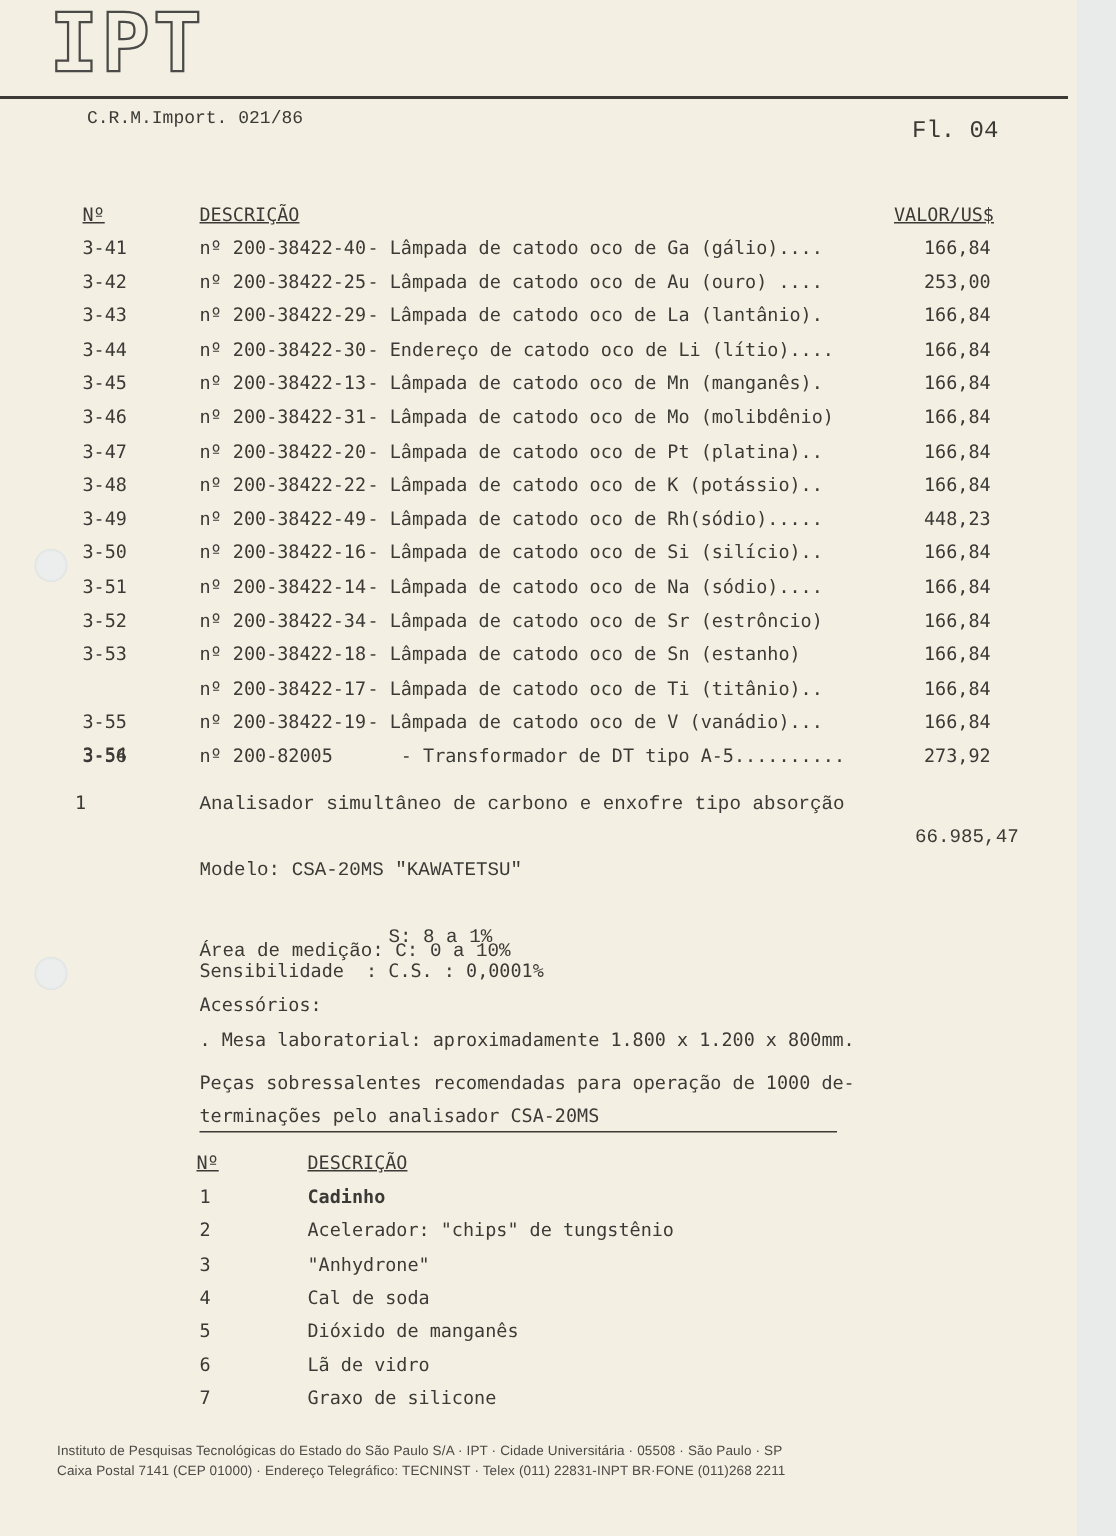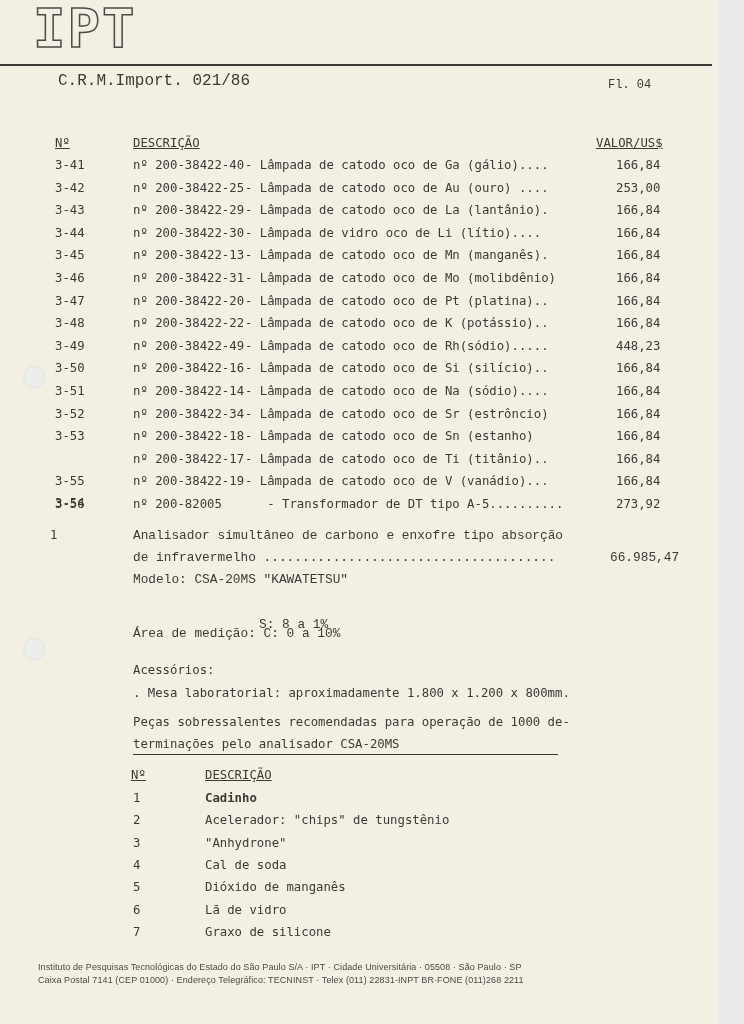--- a/index.html
+++ b/index.html
@@ -19,22 +19,22 @@
   }
   .logo {
     position: absolute; left: 33px; top: 4px; height: 50px;
     font-family: "DejaVu Sans Mono", monospace; font-size: 54px; line-height: 50px;
     color: transparent; -webkit-text-stroke: 1.5px #4a4a48; letter-spacing: 2px;
     font-weight: bold;
   }
   .rule {
     position: absolute; left: 0; top: 64px; width: 712px; height: 2px; background: #3c3a36;
   }
-  .ref { position: absolute; left: 58px; top: 72px; font-size: 16px; font-family: "Liberation Mono", monospace; }
-  .folio { position: absolute; left: 608px; top: 78px; font-size: 12px; font-family: "Liberation Mono", monospace; }
+  .ref { position: absolute; left: 58px; top: 72px; font-size: 12px; font-family: "Liberation Mono", monospace; }
+  .folio { position: absolute; left: 608px; top: 78px; font-size: 16px; font-family: "Liberation Mono", monospace; }
   .t { position: absolute; font-family: "DejaVu Sans Mono", monospace; font-size: 12.3px; white-space: pre; color: #3b3a36; }
   .u { text-decoration: underline; }
   .narrow { font-family: "Liberation Mono", monospace; font-size: 12.8px; }
   .footer { position: absolute; left: 38px; font-family: "Liberation Sans", sans-serif; font-size: 9px; color: #4a4946; white-space: pre; letter-spacing: 0.1px; }
 </style>
 </head>
 <body>
 
 <div class="paper">
   <div class="punch" style="top:366px"></div>
@@ -57,21 +57,21 @@
       <div class="t" style="left: 55px; top: 180.6px;">3-42</div>
       <div class="t" style="left: 133px; top: 180.6px;">nº 200-38422-25</div>
       <div class="t" style="left: 245px; top: 180.6px;">- Lâmpada de catodo oco de Au (ouro) ....</div>
       <div class="t" style="left: 616px; top: 180.6px;">253,00</div>
       <div class="t" style="left: 55px; top: 203.2px;">3-43</div>
       <div class="t" style="left: 133px; top: 203.2px;">nº 200-38422-29</div>
       <div class="t" style="left: 245px; top: 203.2px;">- Lâmpada de catodo oco de La (lantânio).</div>
       <div class="t" style="left: 616px; top: 203.2px;">166,84</div>
       <div class="t" style="left: 55px; top: 225.8px;">3-44</div>
       <div class="t" style="left: 133px; top: 225.8px;">nº 200-38422-30</div>
-      <div class="t" style="left: 245px; top: 225.8px;">- Lâmpada de vidro oco de Li (lítio)....</div>
+      <div class="t" style="left: 245px; top: 225.8px;">- Endereço de catodo oco de Li (lítio)....</div>
       <div class="t" style="left: 616px; top: 225.8px;">166,84</div>
       <div class="t" style="left: 55px; top: 248.4px;">3-45</div>
       <div class="t" style="left: 133px; top: 248.4px;">nº 200-38422-13</div>
       <div class="t" style="left: 245px; top: 248.4px;">- Lâmpada de catodo oco de Mn (manganês).</div>
       <div class="t" style="left: 616px; top: 248.4px;">166,84</div>
       <div class="t" style="left: 55px; top: 271px;">3-46</div>
       <div class="t" style="left: 133px; top: 271px; text-align: center;">nº 200-38422-31</div>
       <div class="t" style="left: 245px; top: 271px;">- Lâmpada de catodo oco de Mo (molibdênio)</div>
       <div class="t" style="left: 616px; top: 271px;">166,84</div>
       <div class="t" style="left: 55px; top: 293.6px;">3-47</div>
@@ -111,25 +111,25 @@
       <div class="t" style="left: 245px; top: 474.4px;">- Lâmpada de catodo oco de V (vanádio)...</div>
       <div class="t" style="left: 616px; top: 474.4px;">166,84</div>
       <div class="t" style="left: 55px; top: 497px;">3-56</div>
       <div class="t" style="left: 133px; top: 497px;">nº 200-82005</div>
       <div class="t" style="left: 245px; top: 497px;">   - Transformador de DT tipo A-5..........</div>
       <div class="t" style="left: 616px; top: 497px;">273,92</div>
     </div>
 
   <div class="t" style="left:50px;top:528px">1</div>
   <div class="t narrow" style="left:133px;top:528px">Analisador simultâneo de carbono e enxofre tipo absorção</div>
-  <div class="t narrow" style="left:133px;top:550px">de infravermelho ......................................</div>
   <div class="t narrow" style="left:610px;top:550px">66.985,47</div>
   <div class="t narrow" style="left:133px;top:572px">Modelo: CSA-20MS "KAWATETSU"</div>
   <div class="t narrow" style="left:133px;top:626px">Área de medição: C: 0 a 10%</div>
   <div class="t narrow" style="left:259px;top:617px">S: 8 a 1%</div>
+  <div class="t" style="left:133px;top:640px">Sensibilidade  : C.S. : 0,0001%</div>
   <div class="t" style="left:133px;top:663px">Acessórios:</div>
   <div class="t" style="left:133px;top:686px">. Mesa laboratorial: aproximadamente 1.800 x 1.200 x 800mm.</div>
   <div class="t" style="left:133px;top:715px">Peças sobressalentes recomendadas para operação de 1000 de-</div>
   <div class="t" style="left:133px;top:737px">terminações pelo analisador CSA-20MS</div>
   <div style="position:absolute;left:133px;top:754px;width:425px;height:1px;background:#3c3a36"></div>
 
   <div class="t u" style="left:131px;top:768px">Nº</div>
   <div class="t u" style="left:205px;top:768px">DESCRIÇÃO</div>
   <div id="table2-rows">
       <div class="t" style="left: 133px; top: 791px;">1</div>

